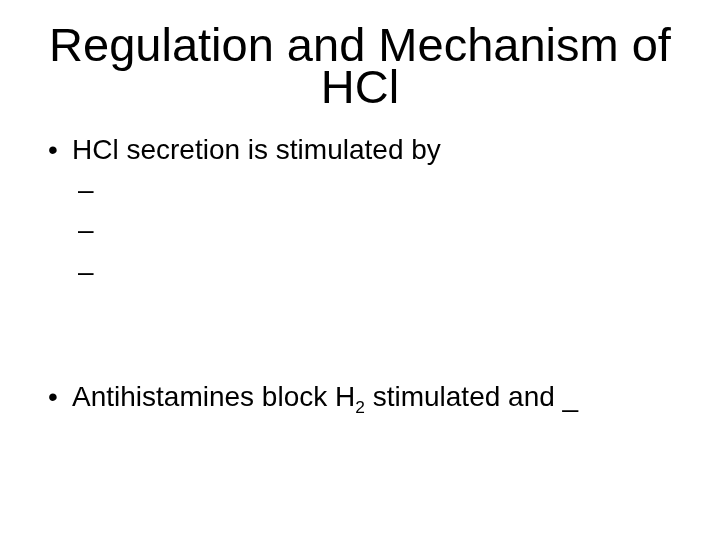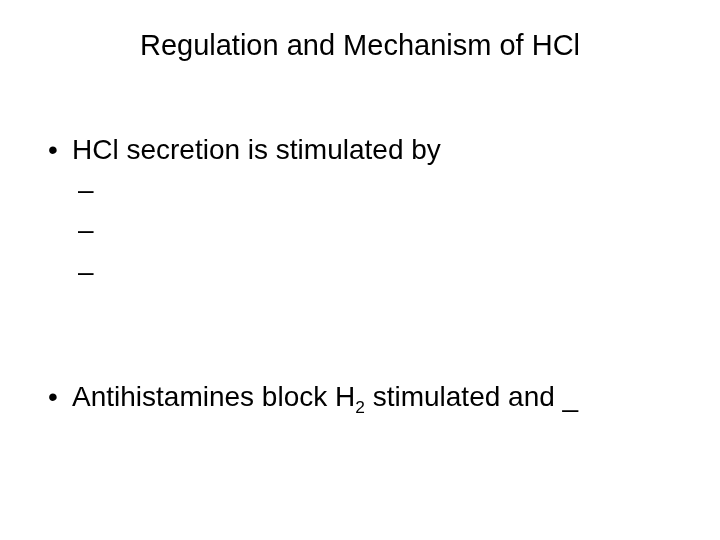--- a/index.html
+++ b/index.html
@@ -15,21 +15,21 @@
     color: #000000;
     font-family: "Liberation Sans", sans-serif;
     overflow: hidden;
   }
   .title {
     position: absolute;
     top: 24px;
     left: 40px;
     width: 640px;
     text-align: center;
-    font-size: 29px;
+    font-size: 47px;
     line-height: 42px;
     font-weight: 400;
   }
   .title-line { display: block; }
   .row {
     position: absolute;
     display: flex;
     align-items: flex-start;
     font-size: 28px;
     line-height: 40px;

